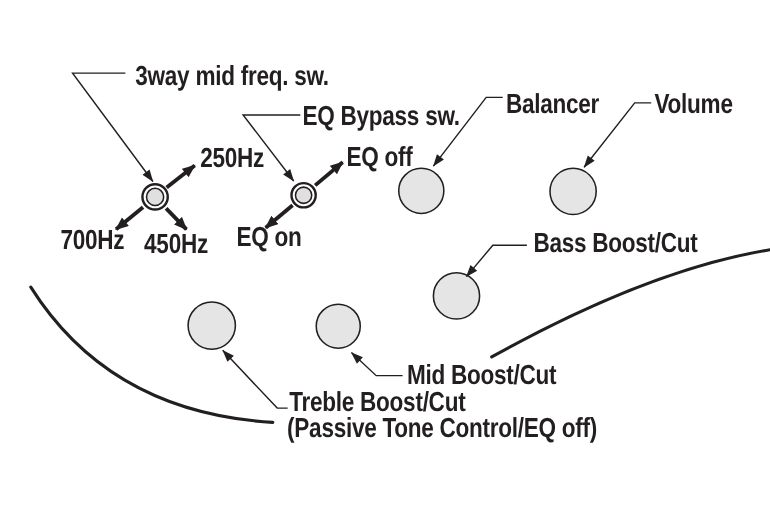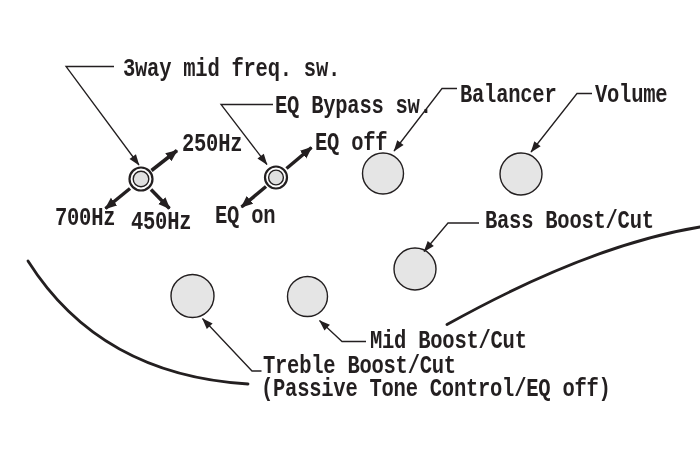--- a/index.html
+++ b/index.html
@@ -6,21 +6,21 @@
     --ink:#231f20;
     --knob_fill:#e5e5e5;
     --background:#ffffff;
   }
   html,body{margin:0;padding:0;background:var(--background);}
   .stage{
     position:relative;
     width:700px;height:473px;
     background:var(--background);
     overflow:hidden;
-    font-family:Liberation Mono, monospace;
+    font-family:Liberation Sans, sans-serif;
   }
   .stage svg{position:absolute;left:0;top:0;}
   .ink-fill{fill:var(--ink);stroke:none;}
   .knob{fill:var(--knob_fill);stroke:var(--ink);stroke-width:1.4;}
   .sw-outer{fill:#ffffff;stroke:var(--ink);stroke-width:2.2;}
   .sw-inner{fill:#e0e0e0;stroke:var(--ink);stroke-width:1.4;}
   .sw-arrow{stroke:var(--ink);stroke-width:3.5;fill:none;}
   .leader{stroke:var(--ink);stroke-width:1.3;fill:none;}
   .curve{stroke:var(--ink);stroke-width:2.8;fill:none;stroke-linecap:round;}
   .lbl{

